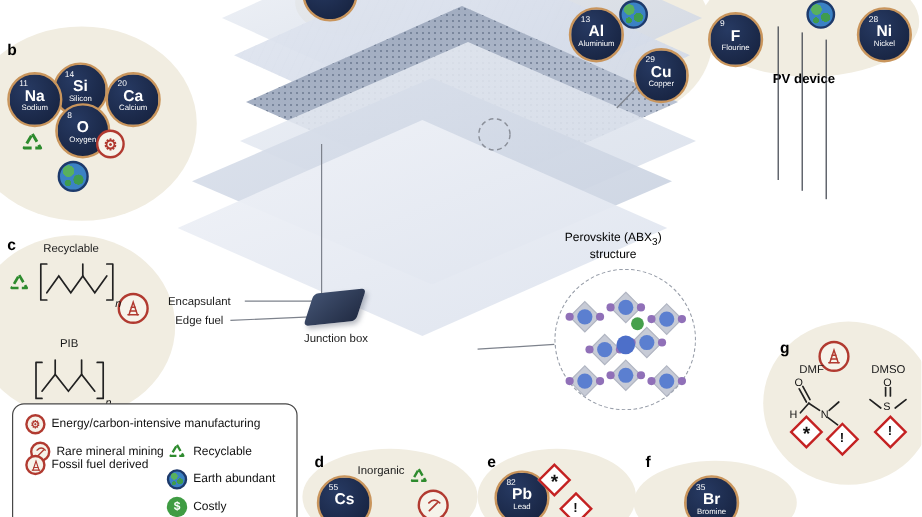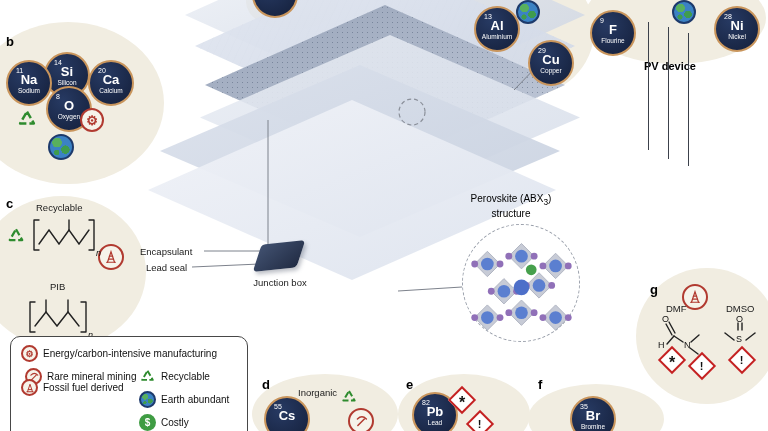--- a/index.html
+++ b/index.html
@@ -68,21 +68,21 @@
       <path d="M398 291 L462 287"></path>
       <path d="M543 60 L514 90"></path>
     </g>
     <circle cx="412" cy="112" r="13" fill="none" stroke="#8a8f99" stroke-width="1.2" stroke-dasharray="4 3"></circle>
   </svg>
 
   <div class="jbox"></div>
   <div class="lbl" style="left:240px;top:277px;width:80px;text-align:center"><span>Junction box</span></div>
 
   <div class="lbl" style="left:140px;top:246px"><span>Encapsulant</span></div>
-  <div class="lbl" style="left:146px;top:262px"><span>Lead seal</span></div>
+  <div class="lbl" style="left:146px;top:262px"><span>Edge fuel</span></div>
 
   <div class="pvlbl" style="left:644px;top:60px"><span>PV device</span></div>
   <div class="vline" style="left:648px;top:22px;height:128px"></div>
   <div class="vline" style="left:668px;top:27px;height:132px"></div>
   <div class="vline" style="left:688px;top:33px;height:133px"></div>
 
   <div class="perovlbl">
     <span>Perovskite (ABX</span><sub>3</sub><span>)</span><br>
     <span>structure</span>
   </div>

